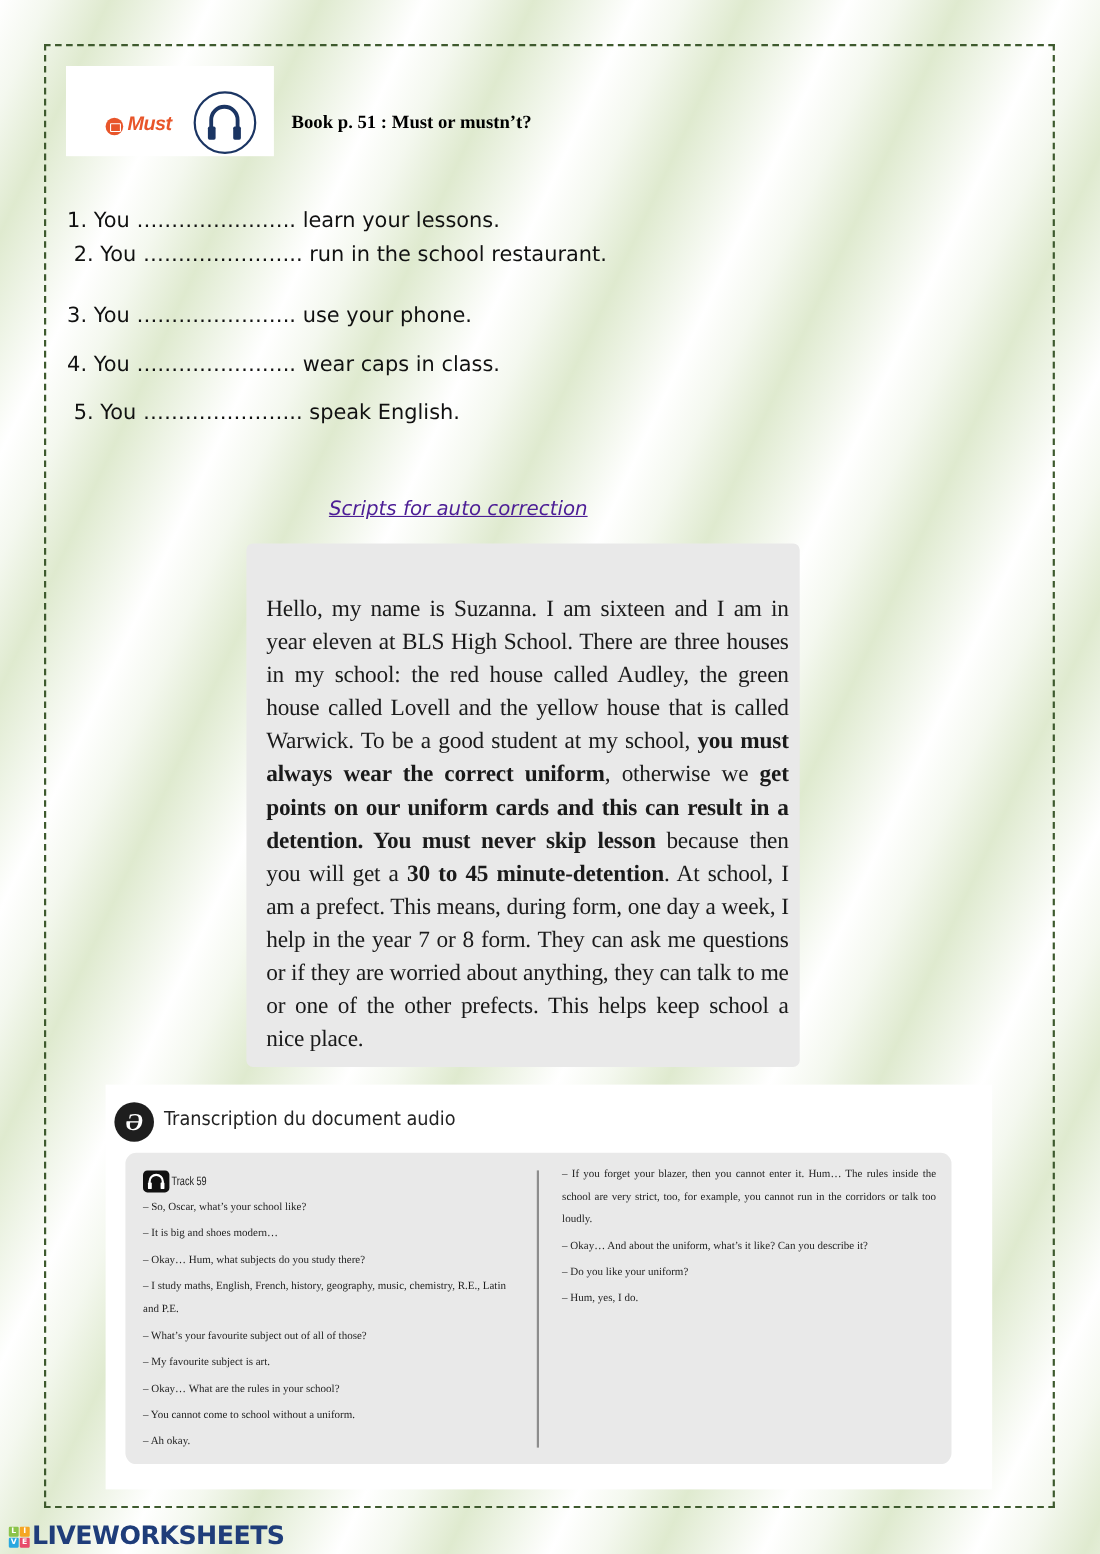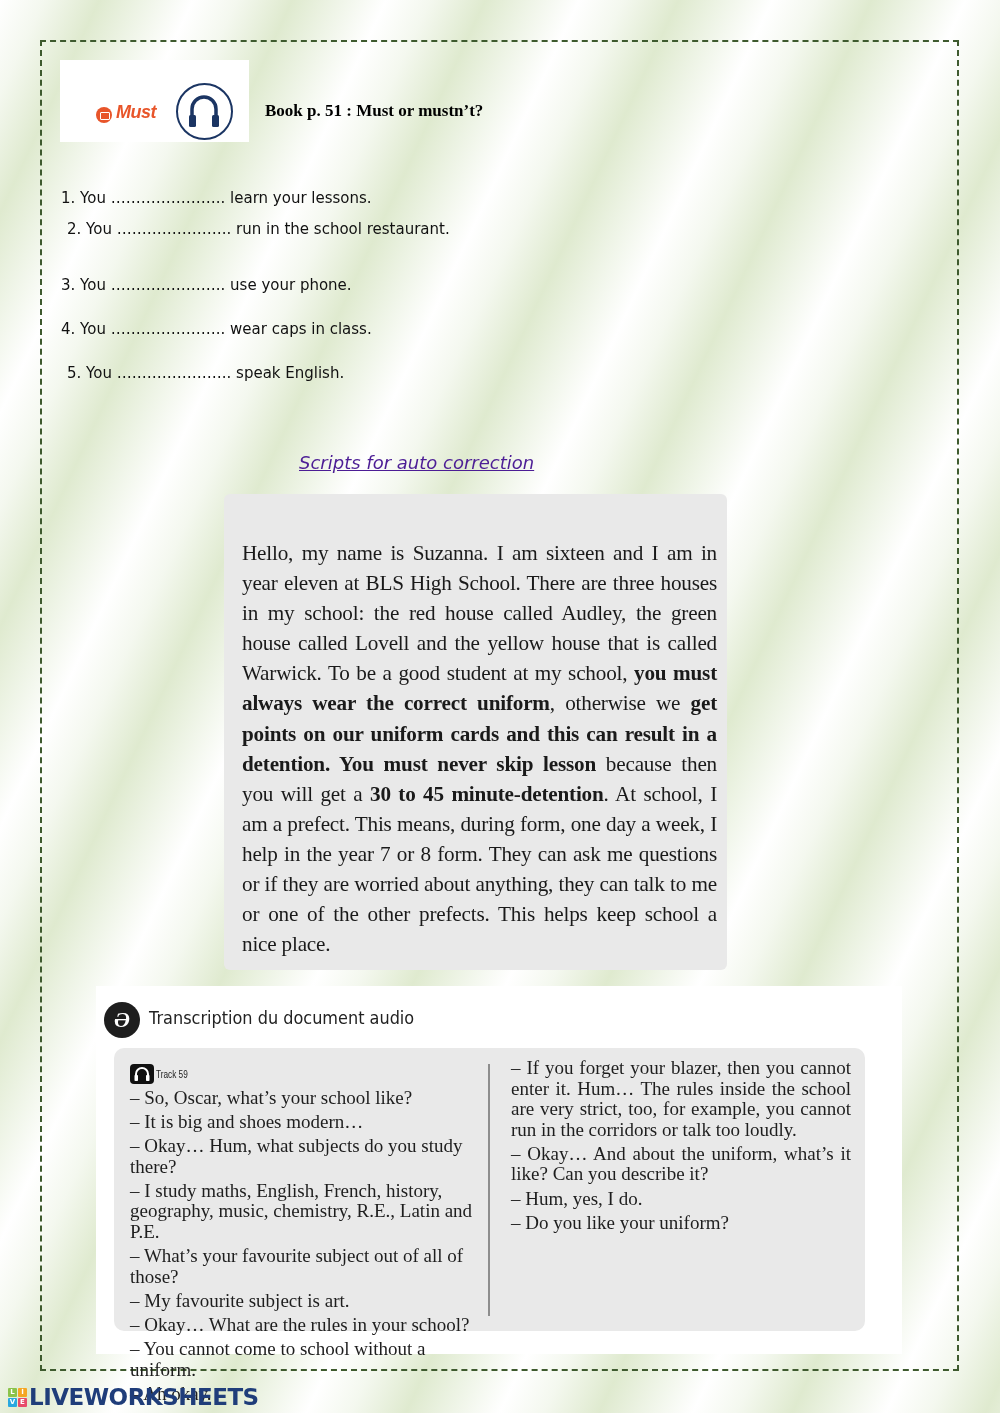--- a/index.html
+++ b/index.html
@@ -36,21 +36,21 @@
   .headphone-circle {
     position: absolute; left: 176px; top: 83px; width: 57px; height: 57px;
     border: 2.5px solid #1b3563; border-radius: 50%;
   }
   .headphone-circle svg { position: absolute; left: 10px; top: 8px; }
   .book-title {
     position: absolute; left: 265px; top: 101px;
     font-family: Liberation Serif, serif; font-weight: bold; font-size: 17px;
     color: #000;
   }
-  .exercise { position: absolute; font-size: 15px; color: #111; }
+  .exercise { position: absolute; font-size: 19px; color: #111; }
   .exercise .dots { letter-spacing: 0px; }
   .scripts-title {
     position: absolute; left: 299px; top: 452px;
     font-size: 18px; font-style: italic; text-decoration: underline; color: #4c1d95;
   }
   .track55-box {
     position: absolute; left: 224px; top: 494px; width: 503px; height: 476px;
     background: #e9e9e9; border-radius: 6px;
   }
   .track55-head { position: absolute; left: 17px; top: 10px; height: 30px; display: flex; align-items: center; }
@@ -92,21 +92,21 @@
   }
   .t59-head { position: absolute; left: 16px; top: 16px; display: flex; align-items: center; justify-content: space-between; }
   .t59-icon { width: 24px; height: 20px; background: #111; border-radius: 4px; position: relative; }
   .t59-icon svg { position: absolute; left: 3px; top: 2px; }
   .t59-label {
     font-family: "Liberation Sans", sans-serif; font-size: 11px; color: #222; margin-left: 2px;
     transform: scaleX(0.75); transform-origin: left center; display: inline-block;
   }
   .col {
     position: absolute;
-    font-family: "Liberation Serif", serif; font-size: 19px; line-height: 20.6px; color: #1e1e1e;
+    font-family: "Liberation Serif", serif; font-size: 10px; line-height: 20.6px; color: #1e1e1e;
   }
   .col p { margin-bottom: 3.5px; }
   .col-left { left: 16px; top: 40px; width: 345px; }
   .col-right { left: 397px; top: 10px; width: 340px; text-align: justify; }
   .divider {
     position: absolute; left: 374px; top: 16px; width: 2px; height: 252px; background: #8d8d8d;
   }
   .lw-logo {
     position: absolute; left: 8px; top: 1384px; display: flex; align-items: center;
   }
@@ -193,22 +193,22 @@
     <p>– What’s your favourite subject out of all of those?</p>
     <p>– My favourite subject is art.</p>
     <p>– Okay… What are the rules in your school?</p>
     <p>– You cannot come to school without a uniform.</p>
     <p>– Ah okay.</p>
   </div>
   <div class="divider"></div>
   <div class="col col-right">
     <p>– If you forget your blazer, then you cannot enter it. Hum… The rules inside the school are very strict, too, for example, you cannot run in the corridors or talk too loudly.</p>
     <p>– Okay… And about the uniform, what’s it like? Can you describe it?</p>
+    <p>– Do you like your uniform?</p>
     <p>– Hum, yes, I do.</p>
-    <p>– Do you like your uniform?</p>
   </div>
 </div>
 
 <div class="lw-logo">
   <div class="lw-tiles">
     <div class="lw-tile" style="background:#8bc34a">L</div>
     <div class="lw-tile" style="background:#f5a623">I</div>
     <div class="lw-tile" style="background:#29a8e0">V</div>
     <div class="lw-tile" style="background:#e84b6a">E</div>
   </div>

